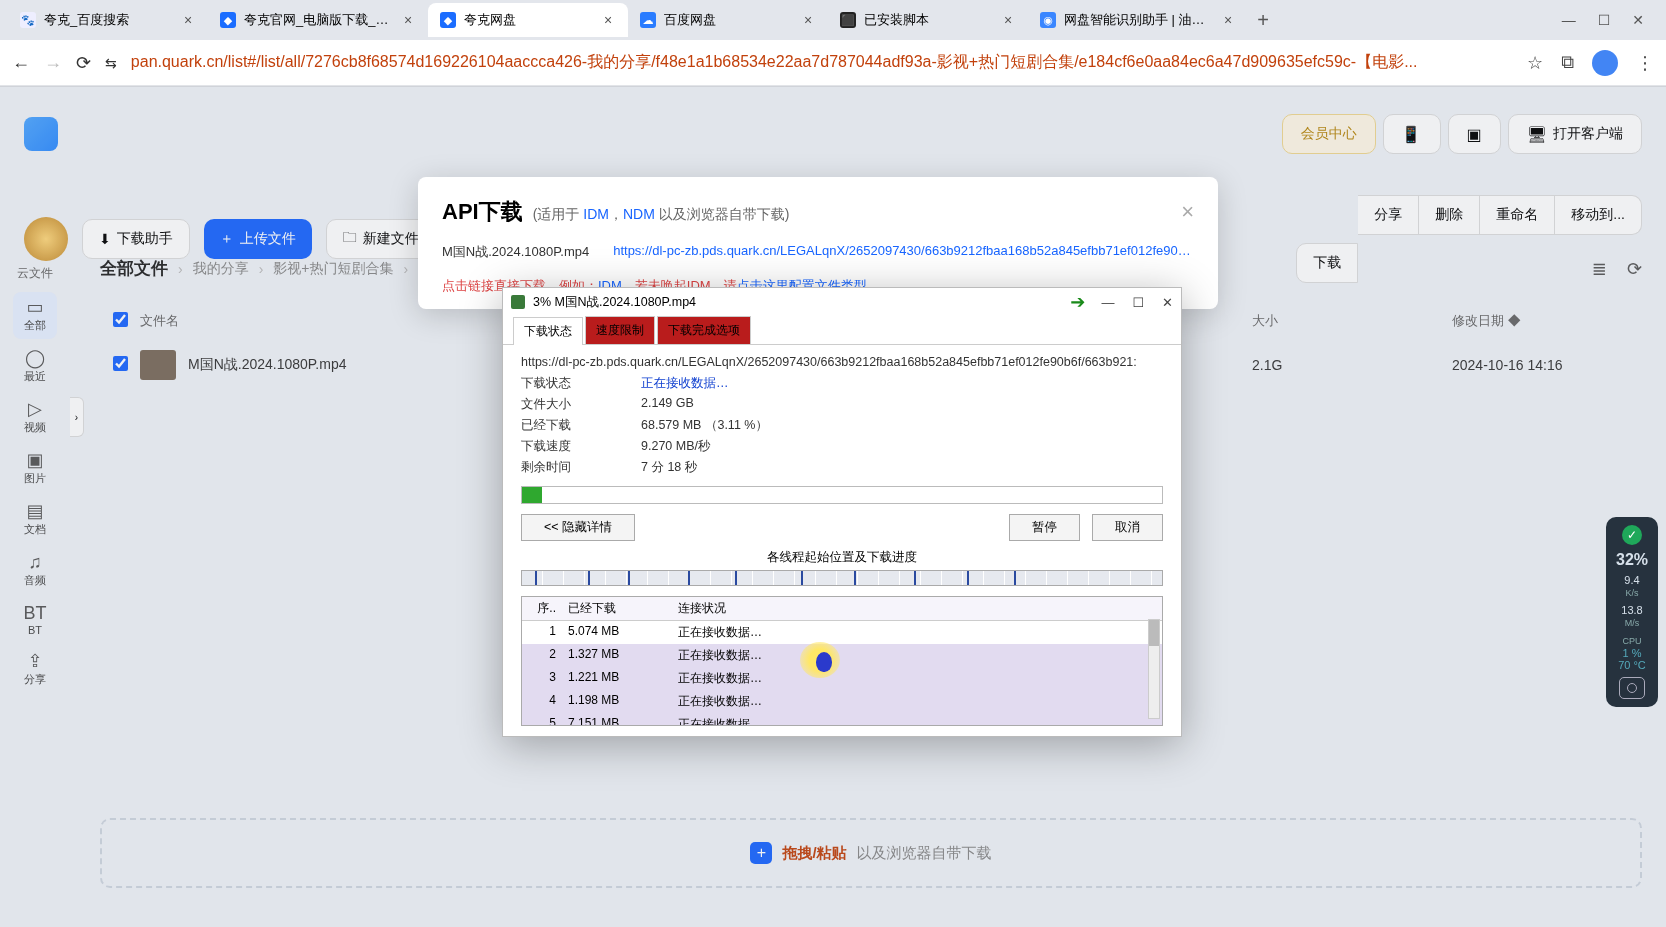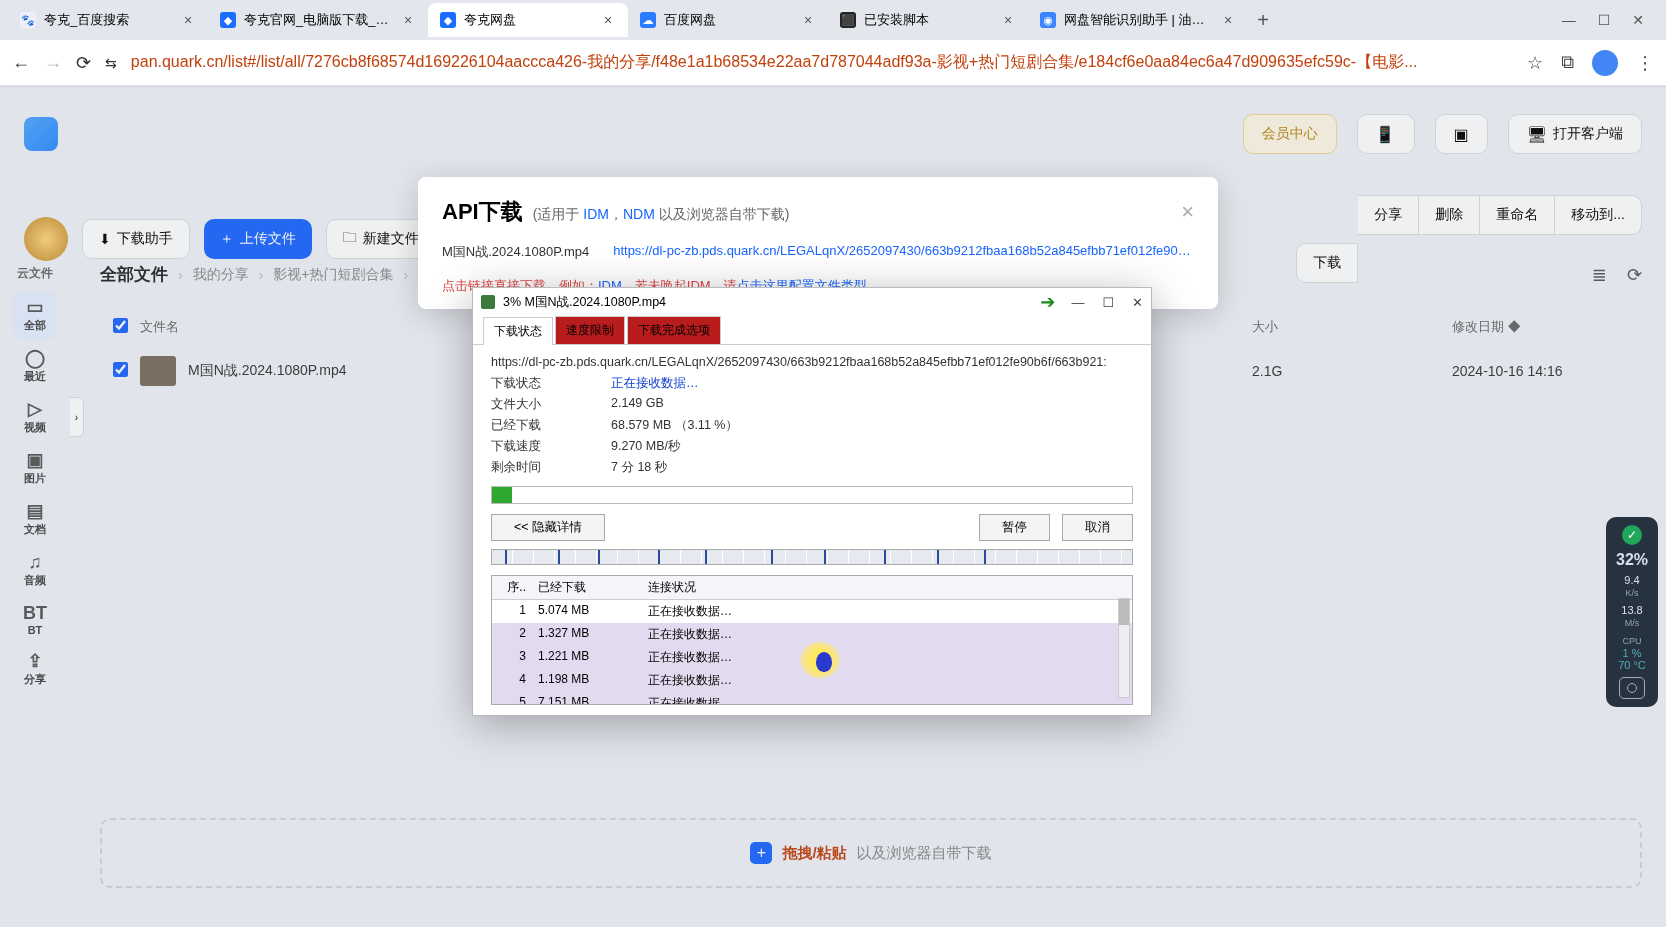--- a/index.html
+++ b/index.html
@@ -20,49 +20,49 @@
 .addr-bar .nav-ico{font-size:18px;color:#333;cursor:pointer;}
 .addr-input{flex:1;font-size:16px;color:#c2410c;white-space:nowrap;overflow:hidden;}
 .addr-actions{display:flex;gap:18px;align-items:center;color:#444;}
 .addr-actions span{font-size:18px;cursor:pointer;}
 .avatar-dot{width:26px;height:26px;border-radius:50%;background:#4285f4;display:inline-block;}
 
 
 .page{position:relative;height:841px;}
 .topbar{position:absolute;top:20px;left:0;right:0;height:54px;display:flex;align-items:center;padding:0 24px;}
 .logo{width:34px;height:34px;border-radius:8px;background:linear-gradient(135deg,#4da6ff,#2e8bff);margin-right:auto;}
-.top-right{display:flex;gap:20px;align-items:center;padding-left:38px;}
+.top-right{display:flex;gap:7px;align-items:center;padding-left:38px;}
 .pill{height:40px;padding:0 18px;border:1px solid #ddd;border-radius:10px;background:#fff;display:flex;align-items:center;font-size:14px;cursor:pointer;gap:6px;}
 .pill.gold{color:#b8860b;background:#fff8e6;border-color:#f0d890;}
 .tb-ico{font-size:16px;}
 
 
 .row2{position:absolute;top:108px;left:24px;right:24px;display:flex;align-items:center;gap:14px;}
 .user-av{width:44px;height:44px;border-radius:50%;background:radial-gradient(circle,#ffd77a,#c58a2a);}
 .btn{height:40px;padding:0 16px;border-radius:10px;display:flex;align-items:center;font-size:14px;cursor:pointer;gap:6px;}
 .btn.outline{border:1px solid #ddd;background:#fff;}
 .btn.blue{background:#1865ff;color:#fff;}
 .spacer{flex:1;}
 .action-grp{display:flex;gap:0;}
 .action-grp .act{padding:0 16px;height:40px;display:flex;align-items:center;font-size:14px;border:1px solid #ddd;background:#fff;cursor:pointer;}
 .action-grp .act:first-child{border-radius:10px 0 0 10px;margin-top:48px;}
 .action-grp .act:last-child{border-radius:0 10px 10px 0;}
 .action-grp .act + .act{border-left:none;}
 
 
-.sidebar{position:absolute;left:0;top:160px;width:70px;display:flex;flex-direction:column;align-items:center;gap:4px;padding-top:18px;font-weight:bold;}
+.sidebar{position:absolute;left:0;top:160px;width:70px;display:flex;flex-direction:column;align-items:center;gap:4px;padding-top:18px;}
 .sidebar .hdr{font-size:12px;color:#666;margin-bottom:6px;}
 .side-item{width:44px;text-align:center;font-size:11px;color:#444;padding:6px 0;border-radius:8px;cursor:pointer;}
 .side-item.active{background:#e6efff;}
 .side-item .ic{display:block;font-size:18px;line-height:1;color:#555;margin-bottom:2px;}
 .side-expand{position:absolute;left:70px;top:310px;width:14px;height:40px;background:#fff;border:1px solid #ddd;border-left:none;border-radius:0 6px 6px 0;font-size:10px;display:flex;align-items:center;justify-content:center;cursor:pointer;}
 
 
 .content{position:absolute;left:100px;right:24px;top:170px;}
-.crumbs{display:flex;align-items:center;gap:10px;font-size:14px;color:#666;margin-top:6px;}
+.crumbs{display:flex;align-items:center;gap:10px;font-size:14px;color:#666;}
 .crumbs .root{font-weight:bold;color:#222;font-size:17px;}
 .crumbs .sep{color:#bbb;}
 .crumbs .link{color:#888;cursor:pointer;}
 .crumb-actions{margin-left:auto;display:flex;gap:20px;color:#555;}
 .crumb-actions span{cursor:pointer;font-size:18px;}
 
 .thead{display:flex;align-items:center;margin-top:22px;padding:10px 0;font-size:13px;color:#666;}
 .thead .chk,.trow .chk{width:40px;text-align:center;}
 .thead .name,.trow .name{flex:1;}
 .thead .size,.trow .size{width:200px;}
@@ -83,21 +83,21 @@
 .api-pop .sub{font-size:14px;color:#666;}
 .api-pop .sub a{color:#1865ff;text-decoration:none;}
 .api-pop .x{margin-left:auto;font-size:22px;color:#aaa;cursor:pointer;}
 .api-pop .linkrow{display:flex;gap:24px;margin-top:16px;font-size:13px;}
 .api-pop .linkrow .fn{color:#333;}
 .api-pop .linkrow .url{color:#1865ff;flex:1;white-space:nowrap;overflow:hidden;text-overflow:ellipsis;}
 .api-pop .hint{margin-top:16px;font-size:13px;color:#d44;}
 .api-pop .hint a{color:#1865ff;}
 
 
-.idm{position:absolute;left:472px;top:200px;width:680px;background:#fff;border:1px solid #bbb;box-shadow:0 8px 40px rgba(0,0,0,.3);z-index:10;font-size:12.5px;}
+.idm{position:absolute;left:502px;top:200px;width:680px;background:#fff;border:1px solid #bbb;box-shadow:0 8px 40px rgba(0,0,0,.3);z-index:10;font-size:12.5px;}
 .idm .titlebar{height:28px;display:flex;align-items:center;padding:0 8px;gap:8px;background:#fff;}
 .idm .titlebar .ico{width:14px;height:14px;background:#3a7a3a;border-radius:2px;}
 .idm .titlebar .ttl{flex:1;font-size:12.5px;}
 .idm .titlebar .wc{display:flex;gap:18px;color:#444;}
 .idm .titlebar .wc span{cursor:pointer;font-size:13px;}
 .idm .green-arrow{color:#1a8a1a;font-size:18px;margin-right:8px;}
 .idm .tabs{display:flex;border-bottom:1px solid #ccc;padding:0 10px;gap:2px;}
 .idm .tabs .t{padding:5px 10px;border:1px solid #ccc;border-bottom:none;background:#b91c1c;cursor:pointer;font-size:12px;}
 .idm .tabs .t.active{background:#fff;position:relative;top:1px;}
 .idm .body{padding:10px 18px;}
@@ -347,20 +347,21 @@
         </div>
       <div class="prog">
           <div class="fill"></div>
         </div>
       <div class="btnrow">
         <button class="b">&lt;&lt;  隐藏详情</button>
         <div class="sp"></div>
         <button class="b">暂停</button>
         <button class="b">取消</button>
       </div>
+      <div class="seglabel">各线程起始位置及下载进度</div>
       <div class="segbar">
         <div class="m" style="margin-left:2%"></div>
           <div class="m" style="margin-left:8%"></div>
           <div class="m" style="margin-left:6%"></div>
           <div class="m" style="margin-left:9%"></div>
           <div class="m" style="margin-left:7%"></div>
           <div class="m" style="margin-left:10%"></div>
           <div class="m" style="margin-left:8%"></div>
           <div class="m" style="margin-left:9%"></div>
           <div class="m" style="margin-left:8%"></div>

